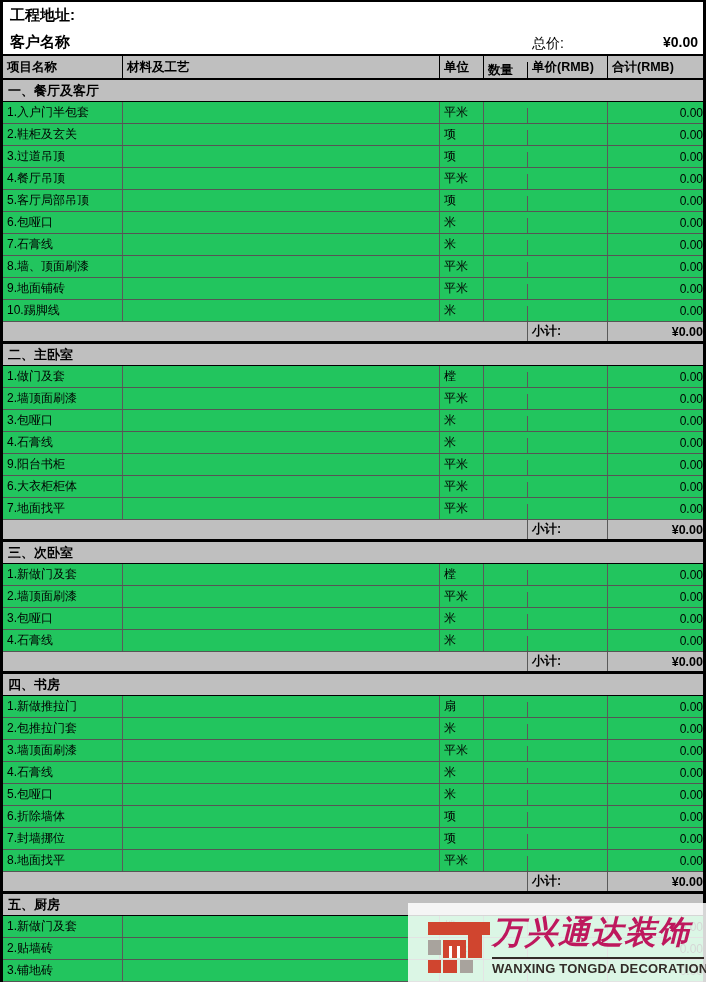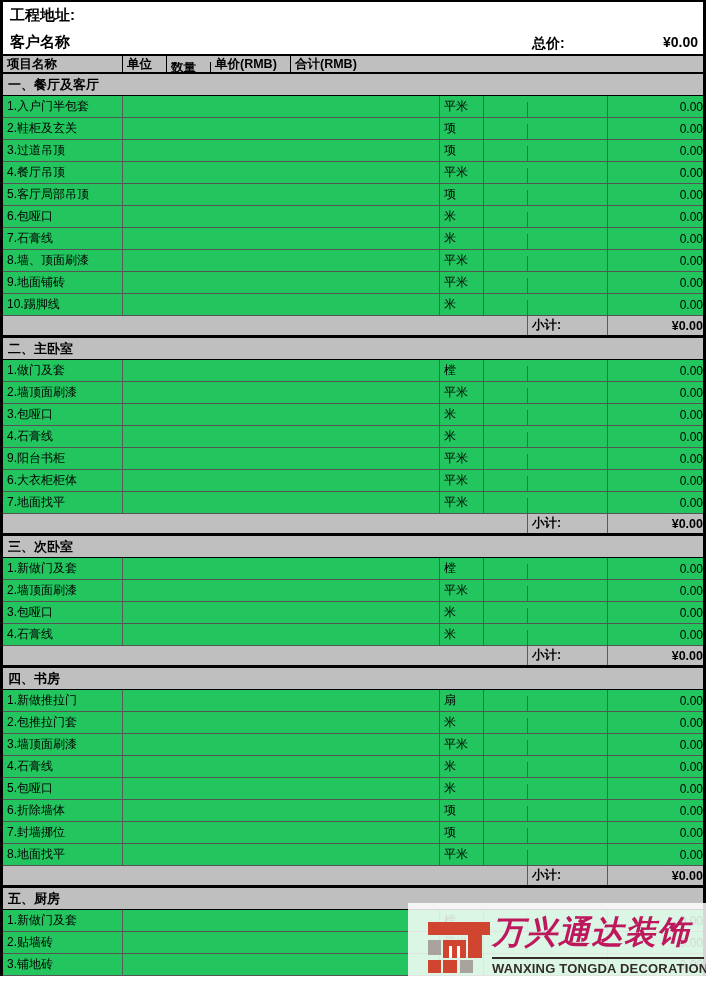--- a/index.html
+++ b/index.html
@@ -13,23 +13,23 @@
           overflow:hidden; white-space:nowrap; }
   .c1 { width:120px; padding-left:4px; }
   .c2 { width:317px; padding-left:4px; }
   .c3 { width:44px;  padding-left:4px; }
   .c4 { width:44px;  padding-left:4px;margin-top:6px; }
   .c5 { width:80px;  padding-left:4px; }
   .c6 { width:95px;  padding-right:0; justify-content:flex-end; border-right:none; }
   .row-a { height:27px; border-bottom:none; position:relative; }
   .row-b { height:27px; border-bottom:2px solid #000; position:relative; }
   .big-label { position:absolute; left:7px; top:4px; font-size:15px; font-weight:bold; }
-  .total-label { position:absolute; left:529px; top:6px; font-size:14px; font-weight:bold; }
+  .total-label { position:absolute; left:529px; top:6px; font-size:14px; font-weight:normal; }
   .total-value { position:absolute; right:5px; top:5px; font-size:14px; font-weight:bold; }
-  .header-row { height:18px; background:#bfbfbf; border-bottom:2px solid #000; font-weight:bold; }
+  .header-row { height:24px; background:#bfbfbf; border-bottom:2px solid #000; font-weight:bold; }
   .header-row .cell { border-right:1px solid #000; font-size:12.5px; }
   .header-row .c6 { border-right:none; justify-content:flex-start; padding-left:4px; }
   .section-row { height:22px; background:#bfbfbf; border-bottom:1px solid #000; }
   .section-row .cell { width:700px; border-right:none; font-weight:bold; font-size:13px; padding-left:5px; }
   .data-row { height:22px; background:#22c55e; }
   .subtotal-row { height:22px; background:#bfbfbf; border-bottom:3px solid #000; }
   .subtotal-row .cell { font-weight:bold; font-size:12.5px; }
   .subtotal-row .merged { width:525px; border-right:1px solid #5a5a5a; }
   
   .watermark { position:absolute; left:408px; top:903px; width:298px; height:79px;
@@ -52,20 +52,21 @@
     </div>
 
     <div class="row row-b">
       <span class="big-label">客户名称</span>
       <span class="total-label">总价:</span>
       <span class="total-value">¥0.00</span>
     </div>
 
     <div class="row header-row">
       <div class="cell c1">项目名称</div>
+      <div class="cell c2">材料及工艺</div>
       <div class="cell c3">单位</div>
       <div class="cell c4">数量</div>
       <div class="cell c5">单价(RMB)</div>
       <div class="cell c6">合计(RMB)</div>
     </div>
 
     <div id="table-body">
         <div class="row section-row">
           <div class="cell ">一、餐厅及客厅</div>
         </div>

